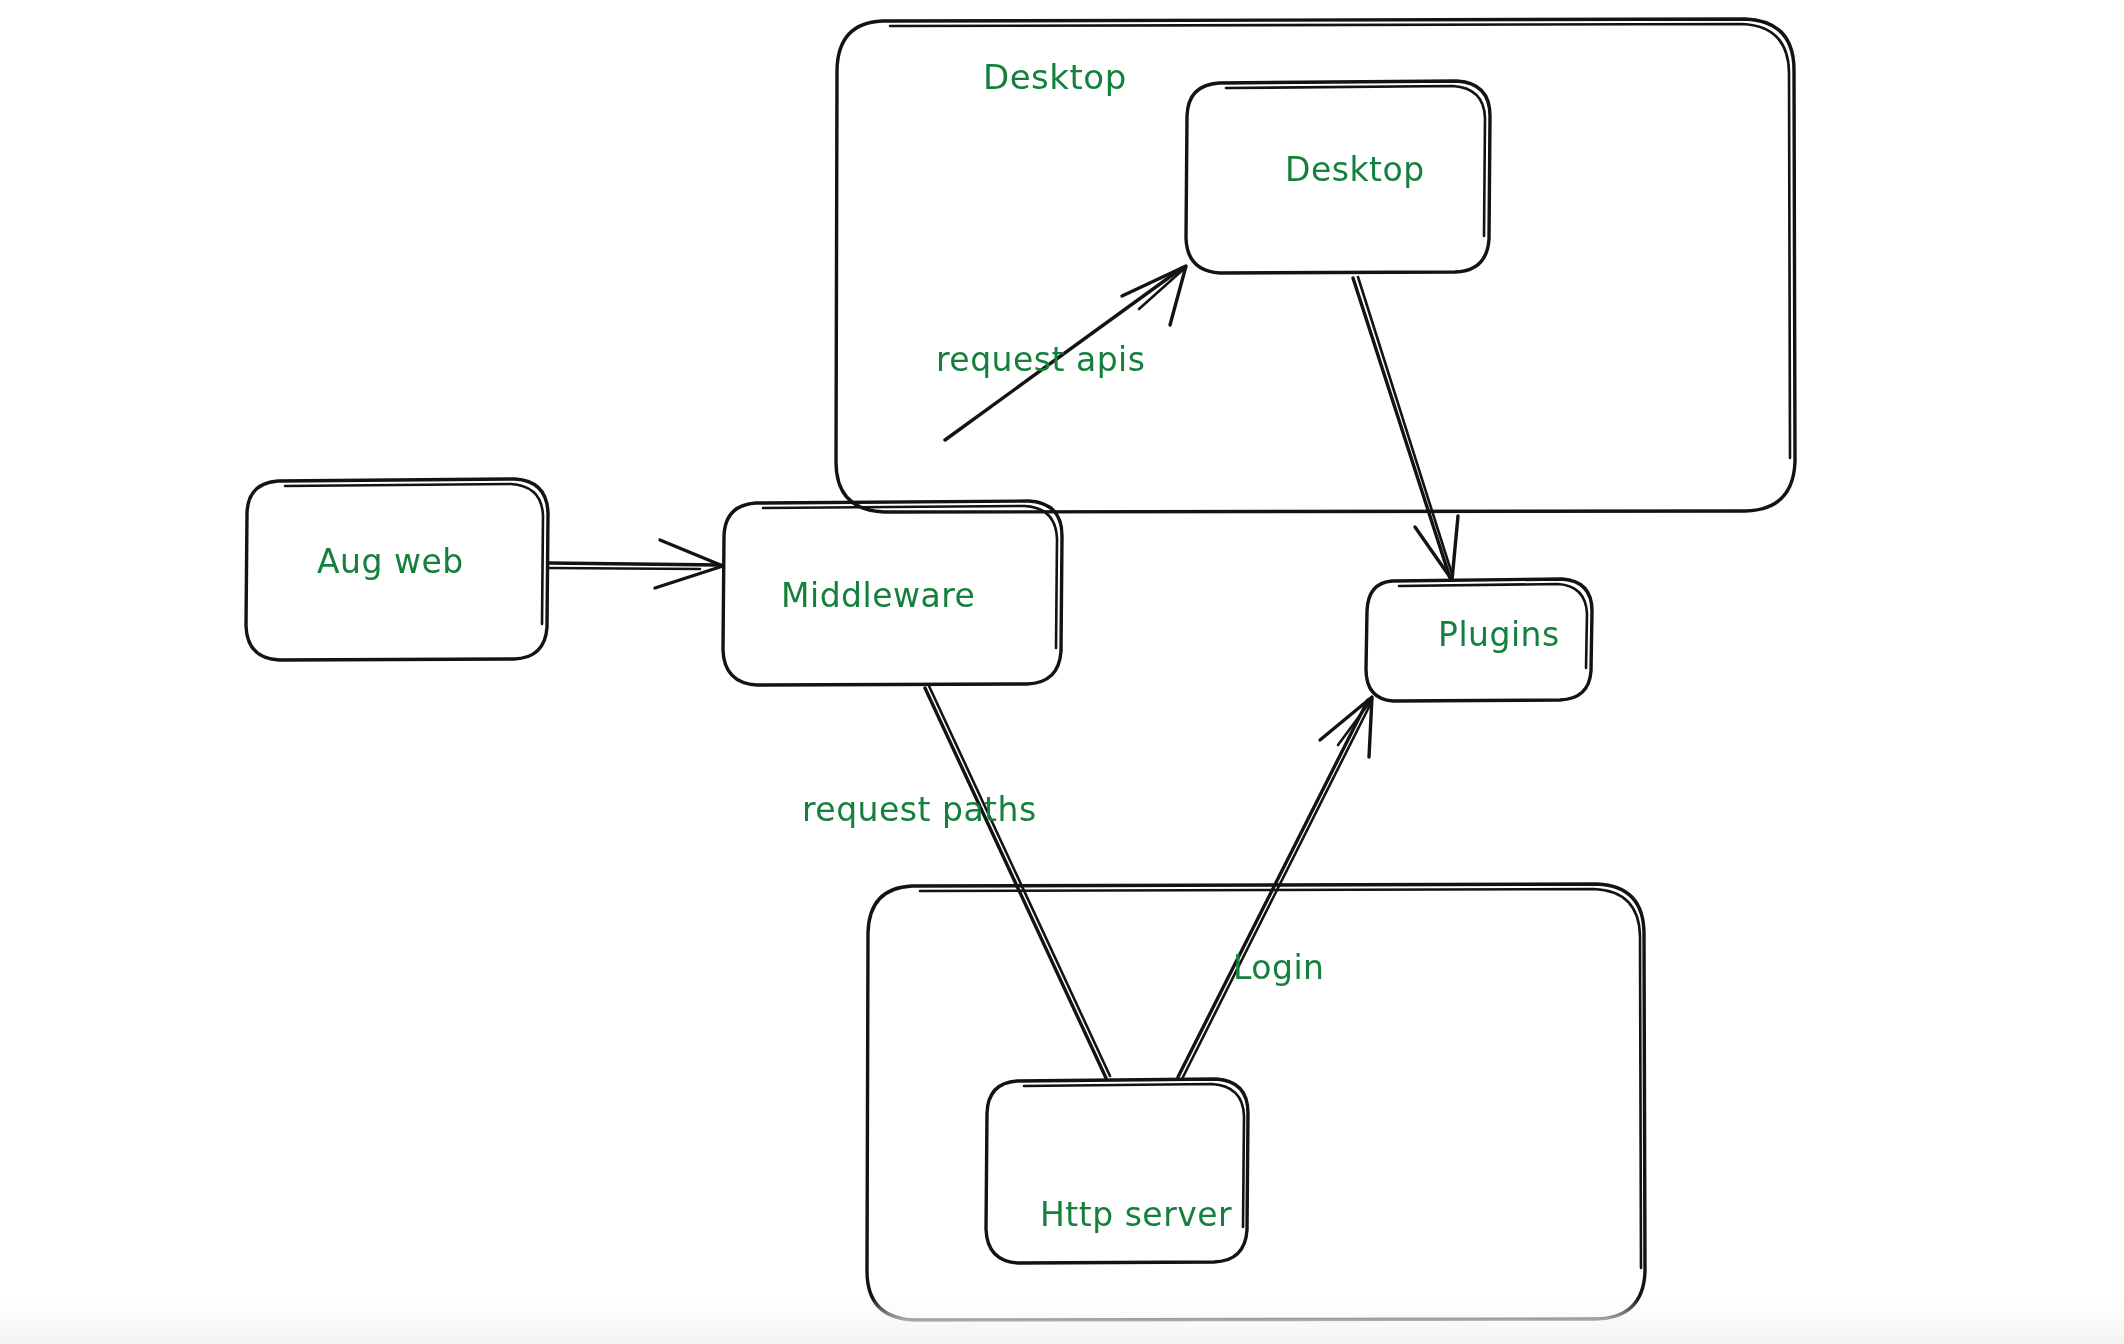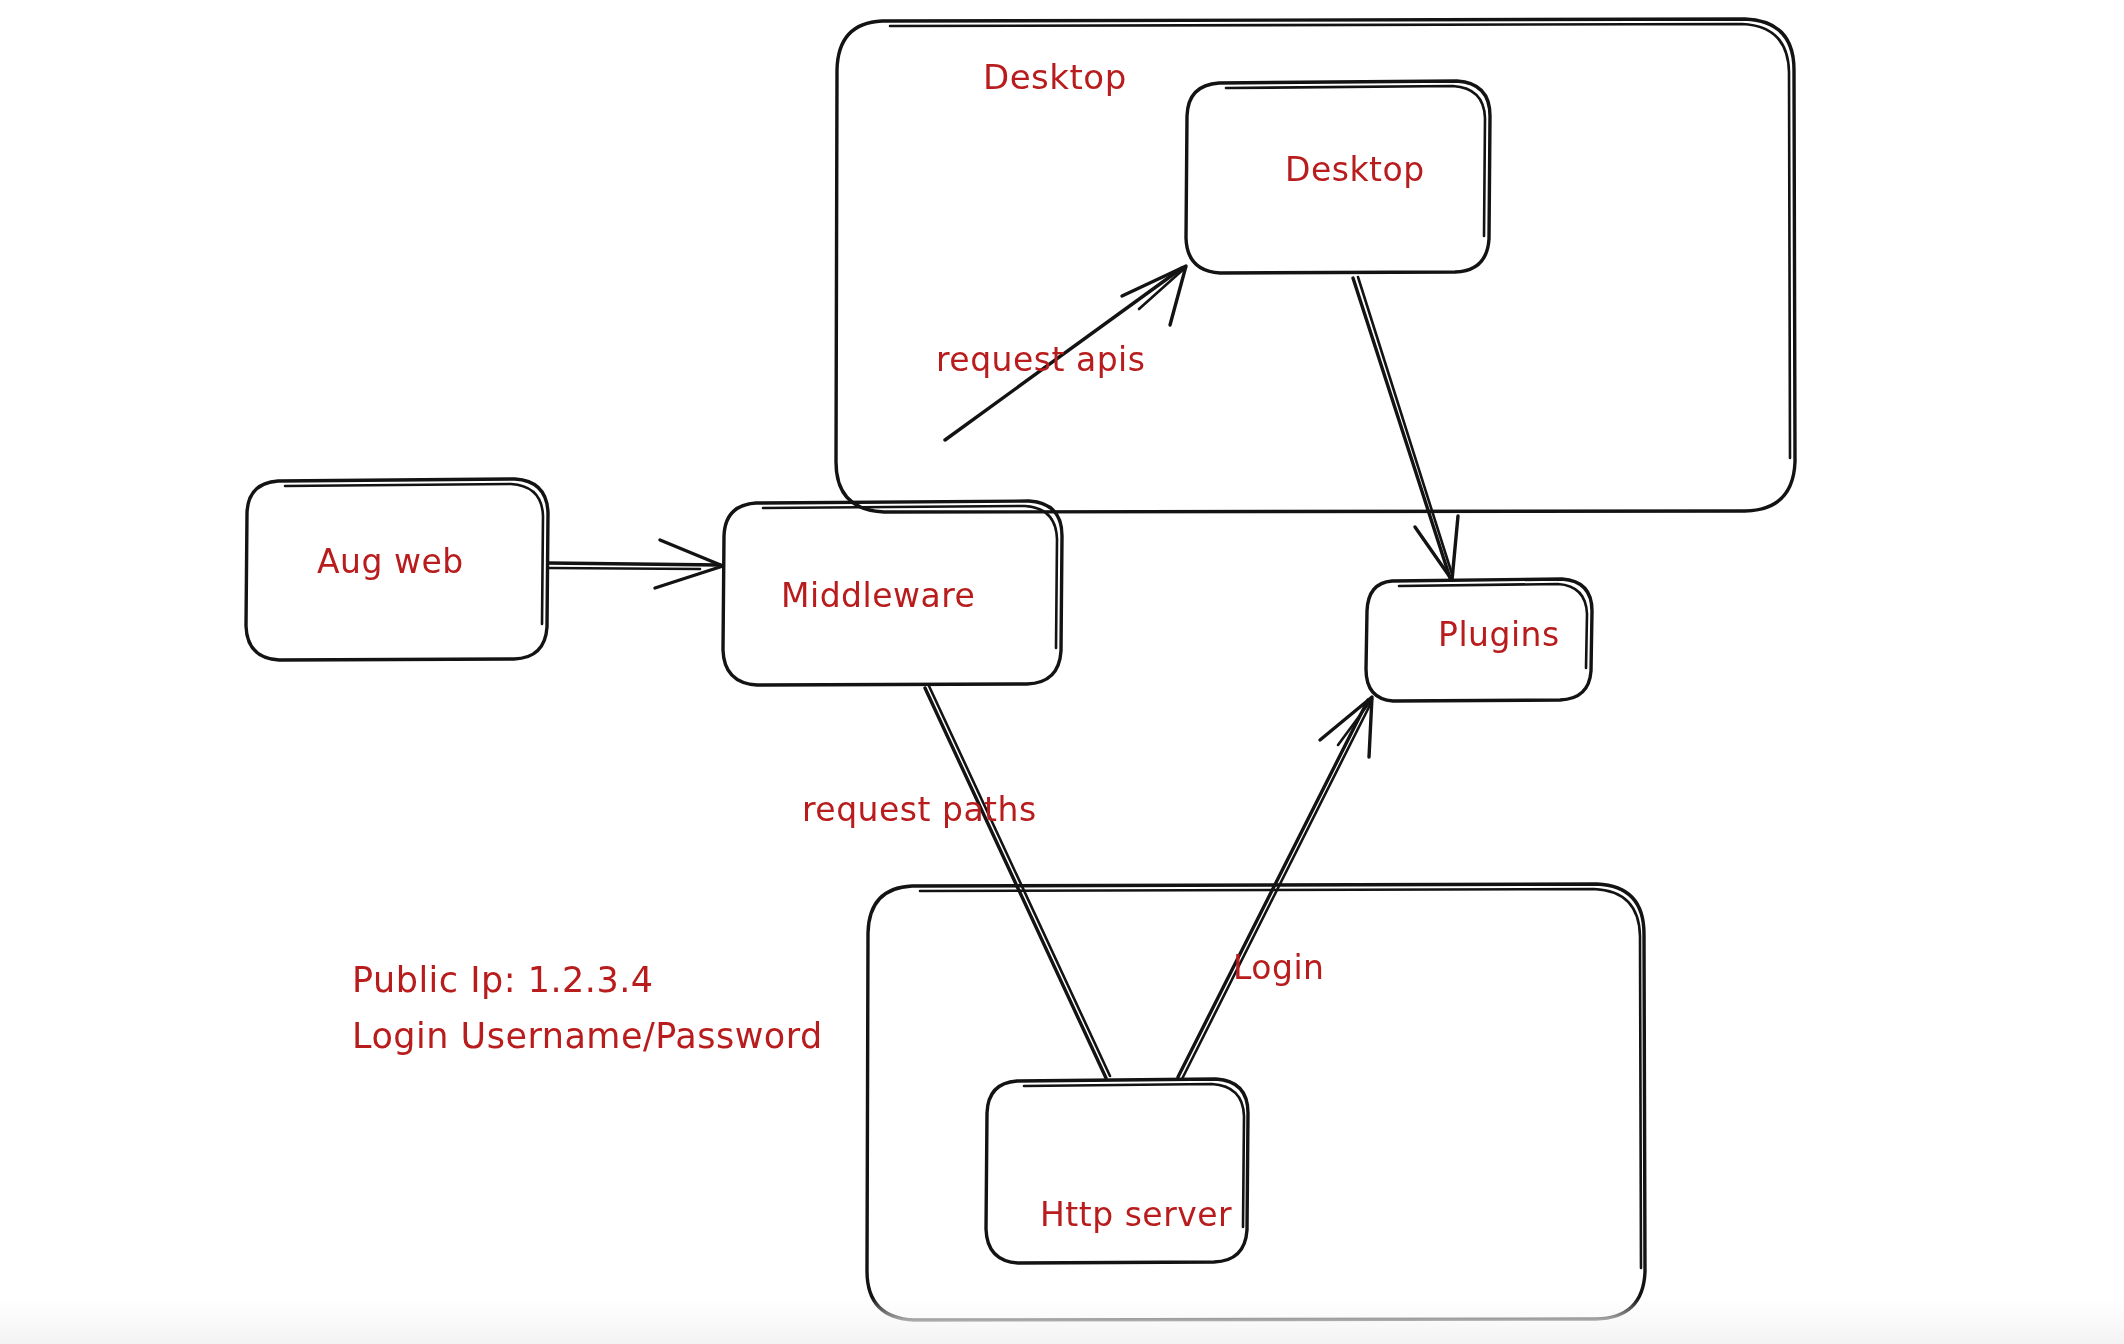--- a/index.html
+++ b/index.html
@@ -26,21 +26,21 @@
     left: 0;
     right: 0;
     bottom: 0;
     height: 46px;
     background: linear-gradient(to bottom, rgba(250,250,250,0) 0%, rgba(247,247,247,0.75) 55%, rgba(243,243,243,1) 100%);
     pointer-events: none;
   }
   
   .label {
     position: absolute;
-    color: #b91c1c;
+    color: #15803d;
     font-family: "DejaVu Sans", sans-serif;
     font-weight: 400;
     white-space: nowrap;
     letter-spacing: 0.5px;
     transform-origin: left center;
   }
   .node-label {
     font-size: 33px;
   }
   .group-label {
@@ -147,19 +147,15 @@
   <div class="label node-label" style="left:1408px; top:615px;margin-left:30px;">Plugins</div>
 
   <div class="label node-label" style="left:1040px; top:1148px;margin-top:47px;">Http server</div>
 
   <div class="label edge-label" style="left:936px; top:340px;">request apis</div>
 
   <div class="label edge-label" style="left:758px; top:790px;margin-left:44px;">request paths</div>
 
   <div class="label edge-label" style="left:1233px; top:948px;">Login</div>
 
-  <div class="clip-note" style="position:absolute; left:352px; top:960px; width:515px; height:110px;">
-    <div class="label note-line" style="left:0px; top:0px;">Public Ip: 1.2.3.4</div>
-    <div class="label note-line" style="left:0px; top:56px;">Login Username/Password</div>
-  </div>
 
   <div class="bottom-fade"></div>
 </div>
 
 </body></html>

